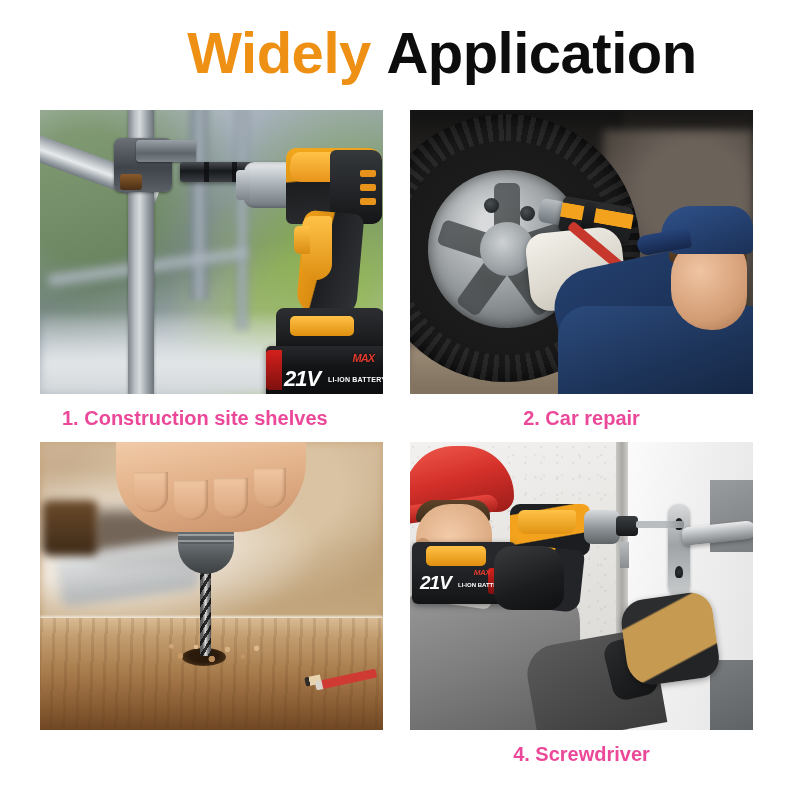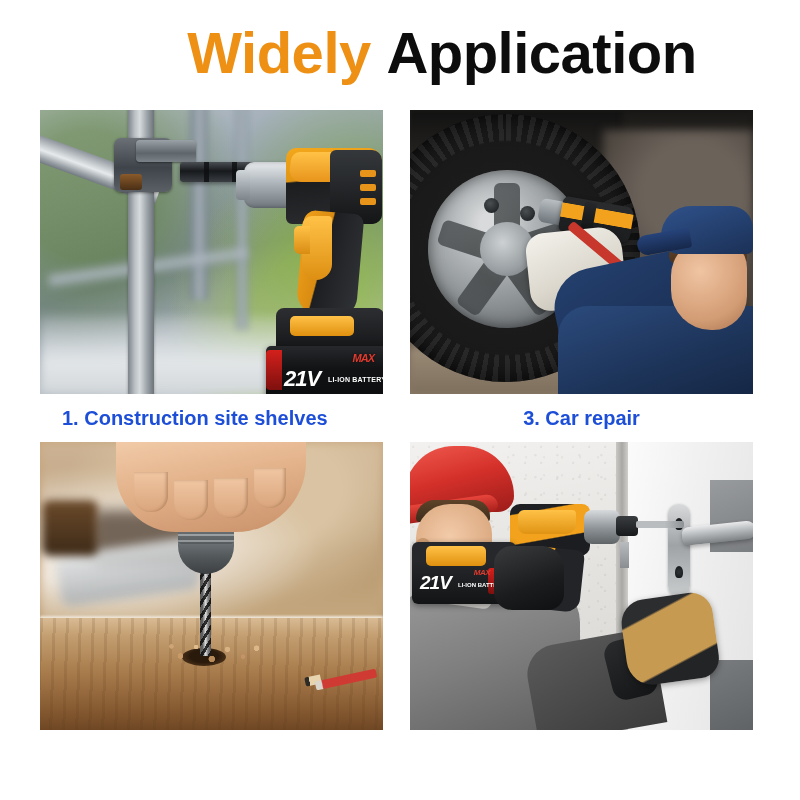--- a/index.html
+++ b/index.html
@@ -53,21 +53,21 @@
     position: relative;
     width: 343px;
     height: 284px;
     overflow: hidden;
     background: #cfd3d6;
   }
   .cell.row2 .photo { height: 288px; }
   .caption {
     font-size: 20px;
     font-weight: bold;
-    color: #1d4ed8;
+    color: #ec4899;
     text-align: center;
     line-height: 48px;
     height: 48px;
     white-space: nowrap;
   }
   .cell.c1 .caption { text-align: left; padding-left: 22px; }
 
   
   
   
@@ -677,21 +677,21 @@
         </div>
         <div class="glove"></div>
         <div class="armRed"></div>
         <div class="arm"></div>
         <div class="torso"></div>
         <div class="hair"></div>
         <div class="face"></div>
         <div class="cap"></div>
         <div class="capBrim"></div>
       </div>
-      <div class="caption">3. Car repair</div>
+      <div class="caption">2. Car repair</div>
     </div>
 
     <div class="cell c1 row2">
       <div class="photo p3">
         <div class="bgblur"></div>
         <div class="darkshape"></div>
         <div class="toolbg"></div>
         <div class="cuffbg"></div>
         <div class="plankTop"></div>
         <div class="plank"></div>
@@ -747,16 +747,17 @@
           <div class="batt4Y"></div>
           <div class="batt4Red"></div>
           <div class="max4">MAX</div>
           <div class="volt4">21V</div>
           <div class="li4">LI-ION BATTERY</div>
         </div>
         <div class="gloveBlk"></div>
         <div class="gloveTanCuff"></div>
         <div class="gloveTan"></div>
       </div>
+      <div class="caption">4. Screwdriver</div>
     </div>
 
   </div>
 </div>
 
 </body></html>

